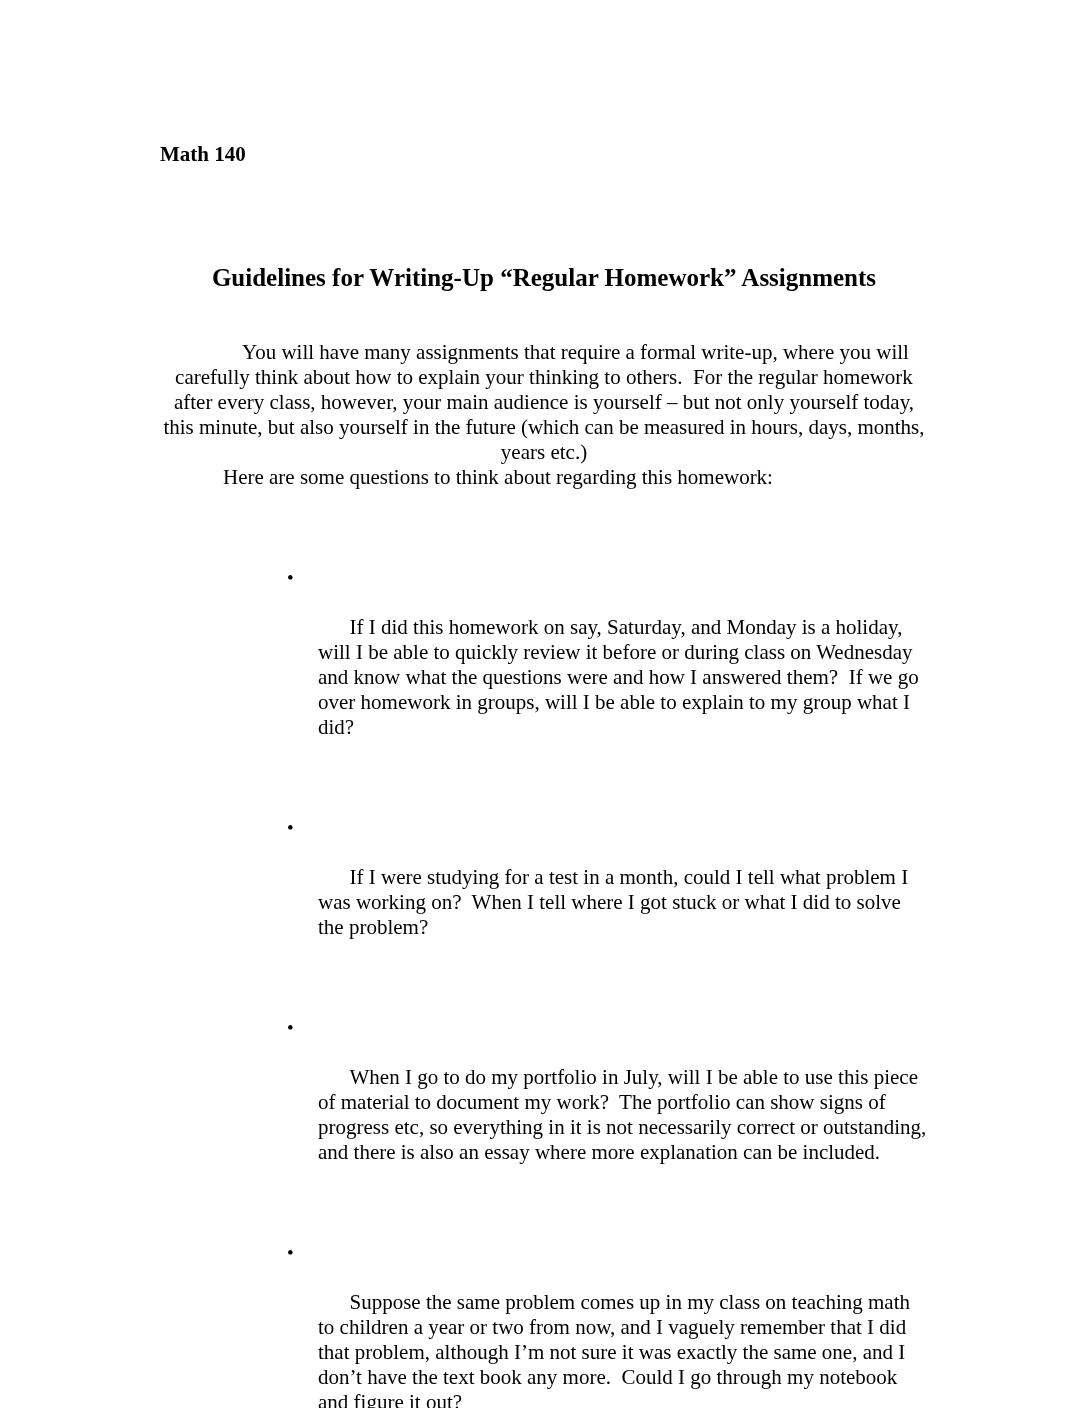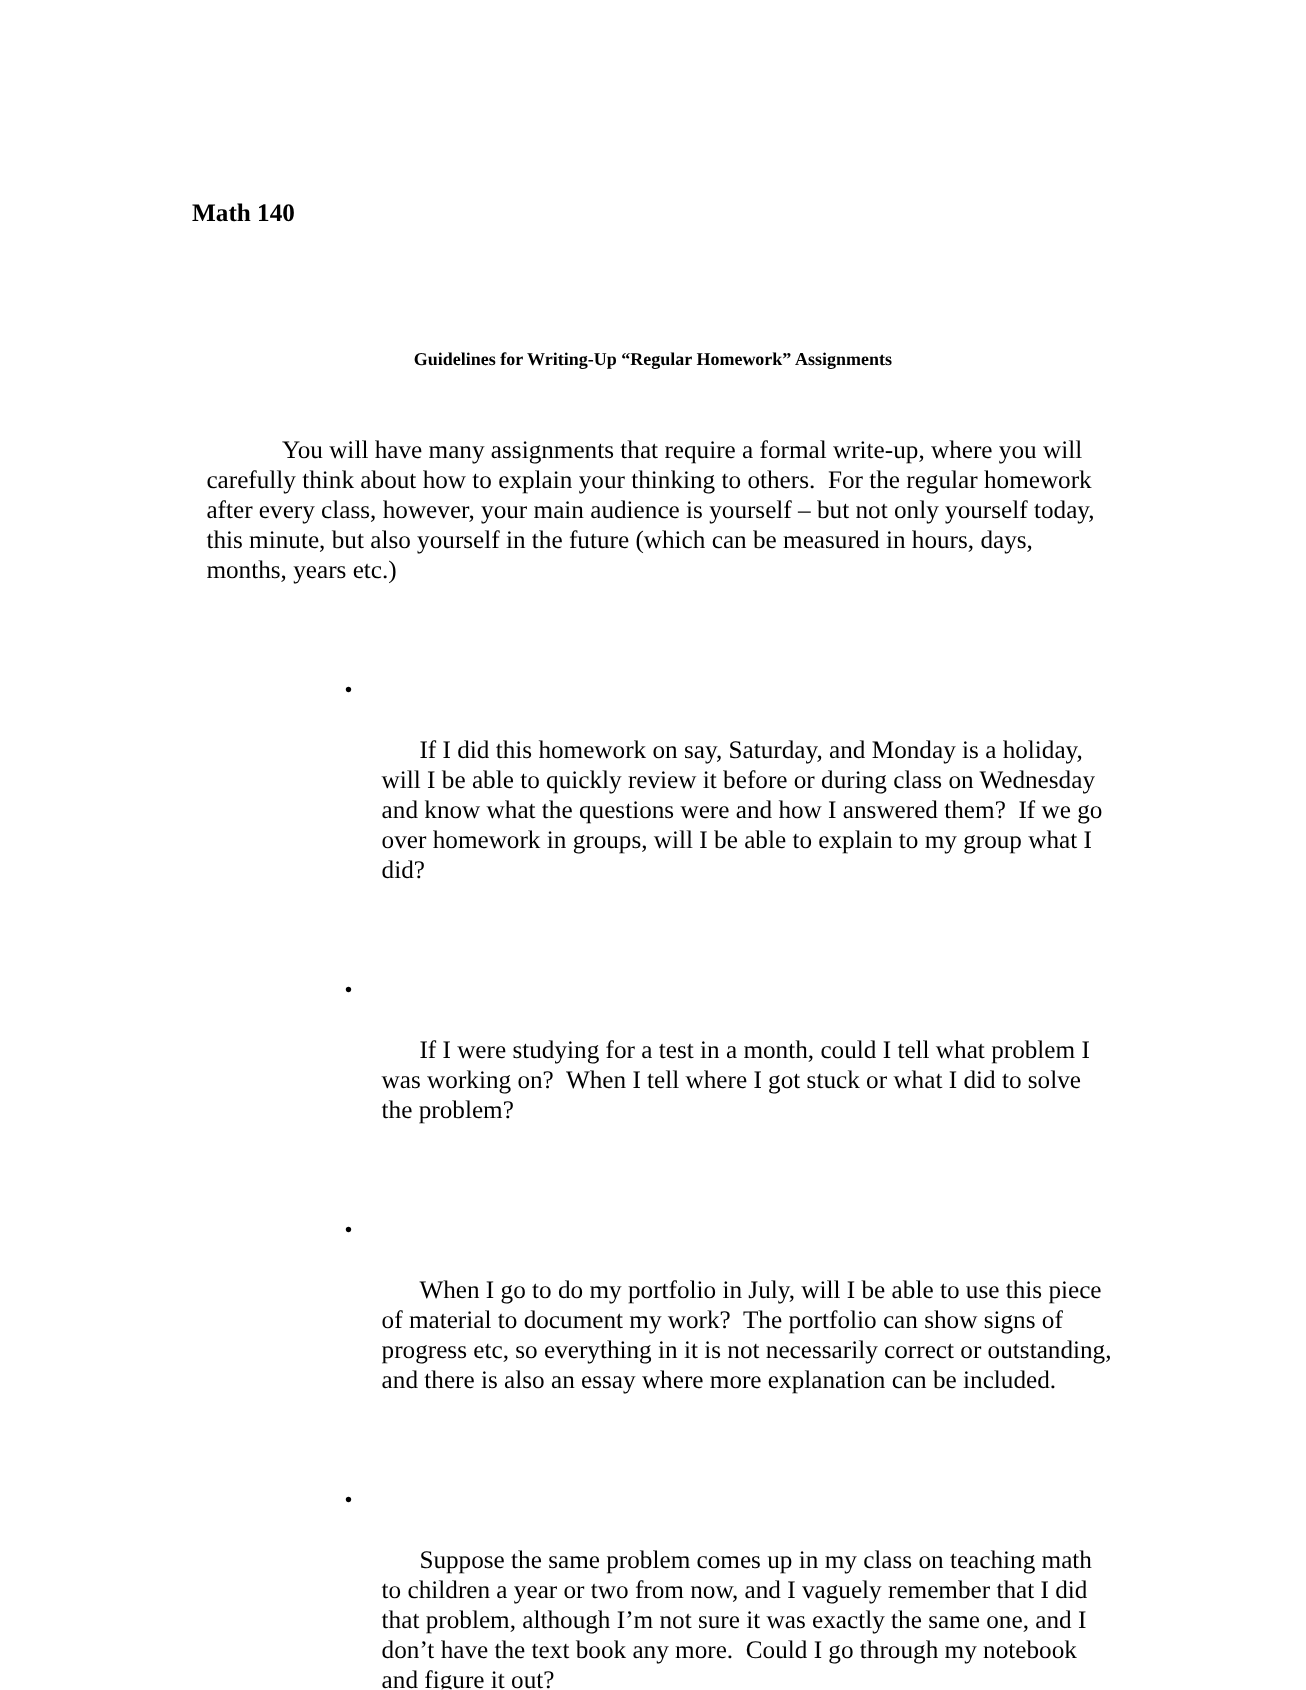--- a/index.html
+++ b/index.html
@@ -10,42 +10,43 @@
   .page {
     position: relative;
     width: 1088px;
     height: 1408px;
     box-sizing: border-box;
     background: #ffffff;
     color: #000000;
     font-family: "Liberation Serif", "DejaVu Serif", serif;
     font-size: 21px;
     line-height: 25px;
-    padding: 115px 160px 0 160px;
+    padding: 92px 160px 0 160px;
     overflow: hidden;
   }
   .page * {
     white-space: pre-wrap;
   }
   .course-header {
     font-weight: bold;
   }
   .doc-title {
     margin: 48px 0 0 0;
-    font-size: 15px;
+    font-size: 25px;
     line-height: 25px;
     font-weight: bold;
     text-align: center;
   }
   p.body-par {
     margin: 0;
     text-indent: 63px;
   }
   p.intro-par {
-    margin: 50px 0 0 12px;
+    margin: 50px 0 0 0;
+    text-align: center;
   }
   ul.bullets {
     margin: 25px 0 0 0;
     padding: 0 0 0 158px;
     list-style: none;
   }
   ul.bullets li {
     position: relative;
     margin: 0;
   }
@@ -62,20 +63,21 @@
 <div class="page">
 
   <div class="course-header">
     <div>Math 140</div>
   </div>
 
   <h1 class="doc-title">Guidelines for Writing-Up “Regular Homework” Assignments</h1>
 
   <p class="body-par intro-par">You will have many assignments that require a formal write-up, where you will carefully think about how to explain your thinking to others.  For the regular homework after every class, however, your main audience is yourself – but not only yourself today, this minute, but also yourself in the future (which can be measured in hours, days, months, years etc.)</p>
 
+  <p class="body-par">Here are some questions to think about regarding this homework:</p>
 
   <ul class="bullets">
     <li>
       <span class="marker">•</span>
       <span>If I did this homework on say, Saturday, and Monday is a holiday, will I be able to quickly review it before or during class on Wednesday and know what the questions were and how I answered them?  If we go over homework in groups, will I be able to explain to my group what I did?</span>
     </li>
     <li>
       <span class="marker">•</span>
       <span>If I were studying for a test in a month, could I tell what problem I was working on?  When I tell where I got stuck or what I did to solve the problem?</span>
     </li>

